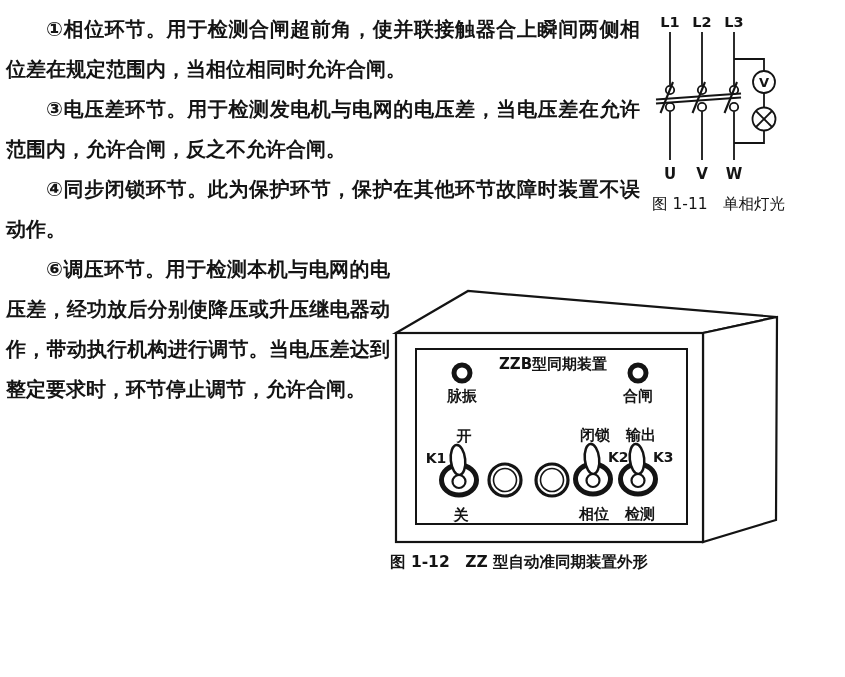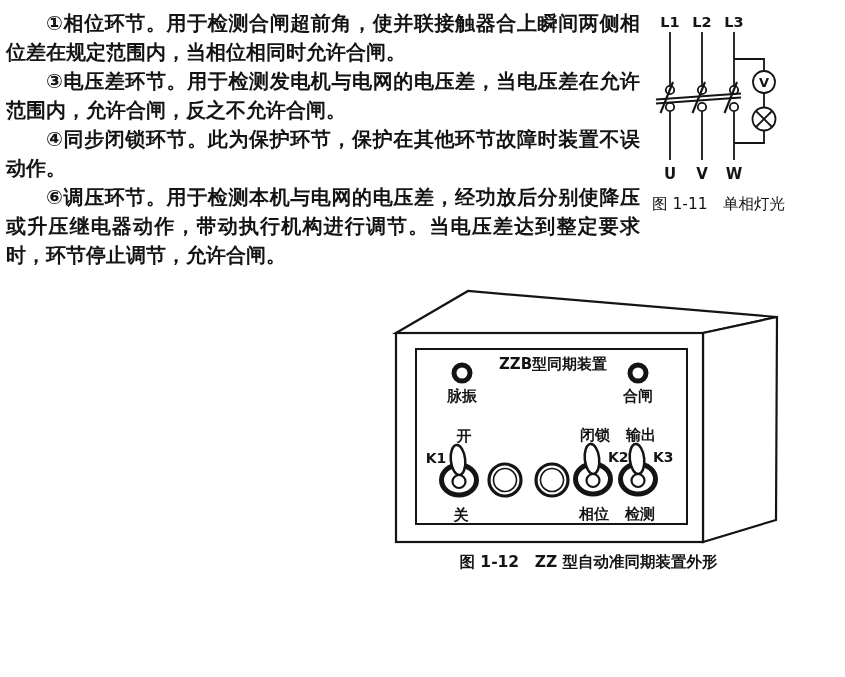--- a/index.html
+++ b/index.html
@@ -18,21 +18,21 @@
     position: relative;
     width: 845px;
     height: 677px;
     box-sizing: border-box;
     padding: 9px 0 0 6px;
     background: #ffffff;
   }
   .page p {
     margin: 0;
     font-size: 20px;
-    line-height: 29px;
+    line-height: 40px;
     font-weight: 600;
     text-align: justify;
     text-indent: 2em;
   }
   
   figure.fig11 {
     float: right;
     width: 205px;
     height: 263px;
     margin: 4px 0 0 0;
@@ -54,21 +54,21 @@
     width: 455px;
     height: 298px;
     margin: 0 0 38px 0;
     padding: 0;
   }
   figure.fig12 svg { display: block; }
   figure.fig12 figcaption {
     margin-top: 4px;
     font-size: 15.5px;
     font-weight: bold;
-    text-align: center;
+    text-align: left;
     padding-right: 58px;
   }
   
   .ink-stroke { stroke: #141414; fill: none; }
   .ink-fill-white { fill: #ffffff; stroke: #141414; }
   text.svg-label {
     font-family: "DejaVu Sans", sans-serif;
     font-weight: bold;
     fill: #141414;
   }

